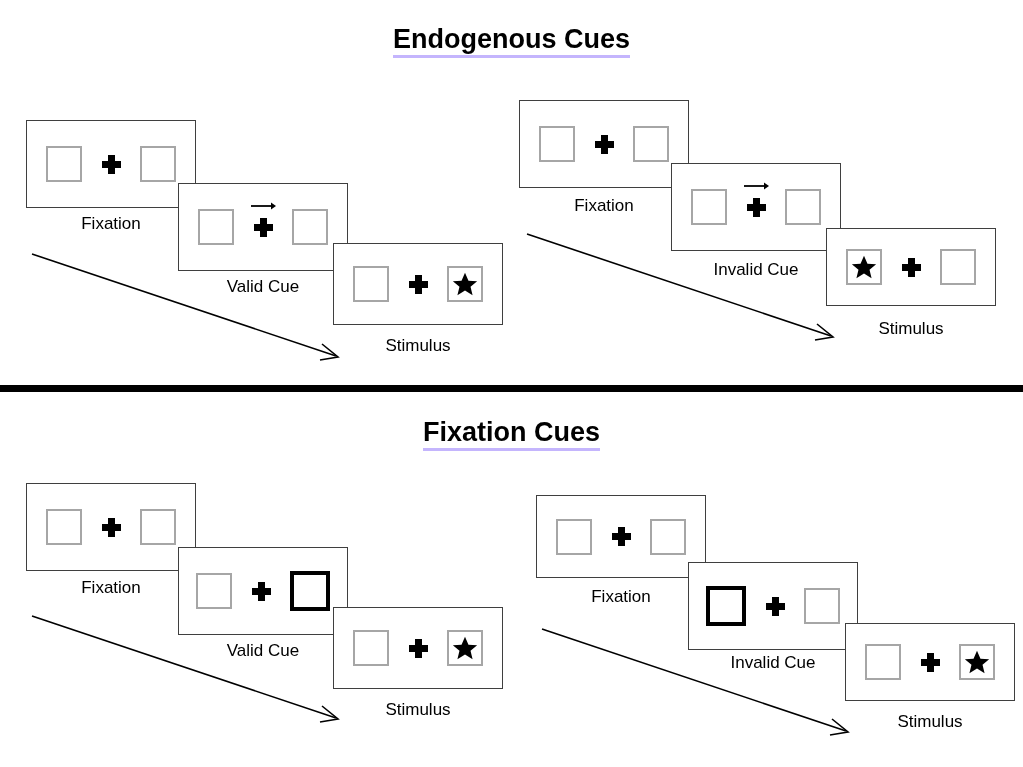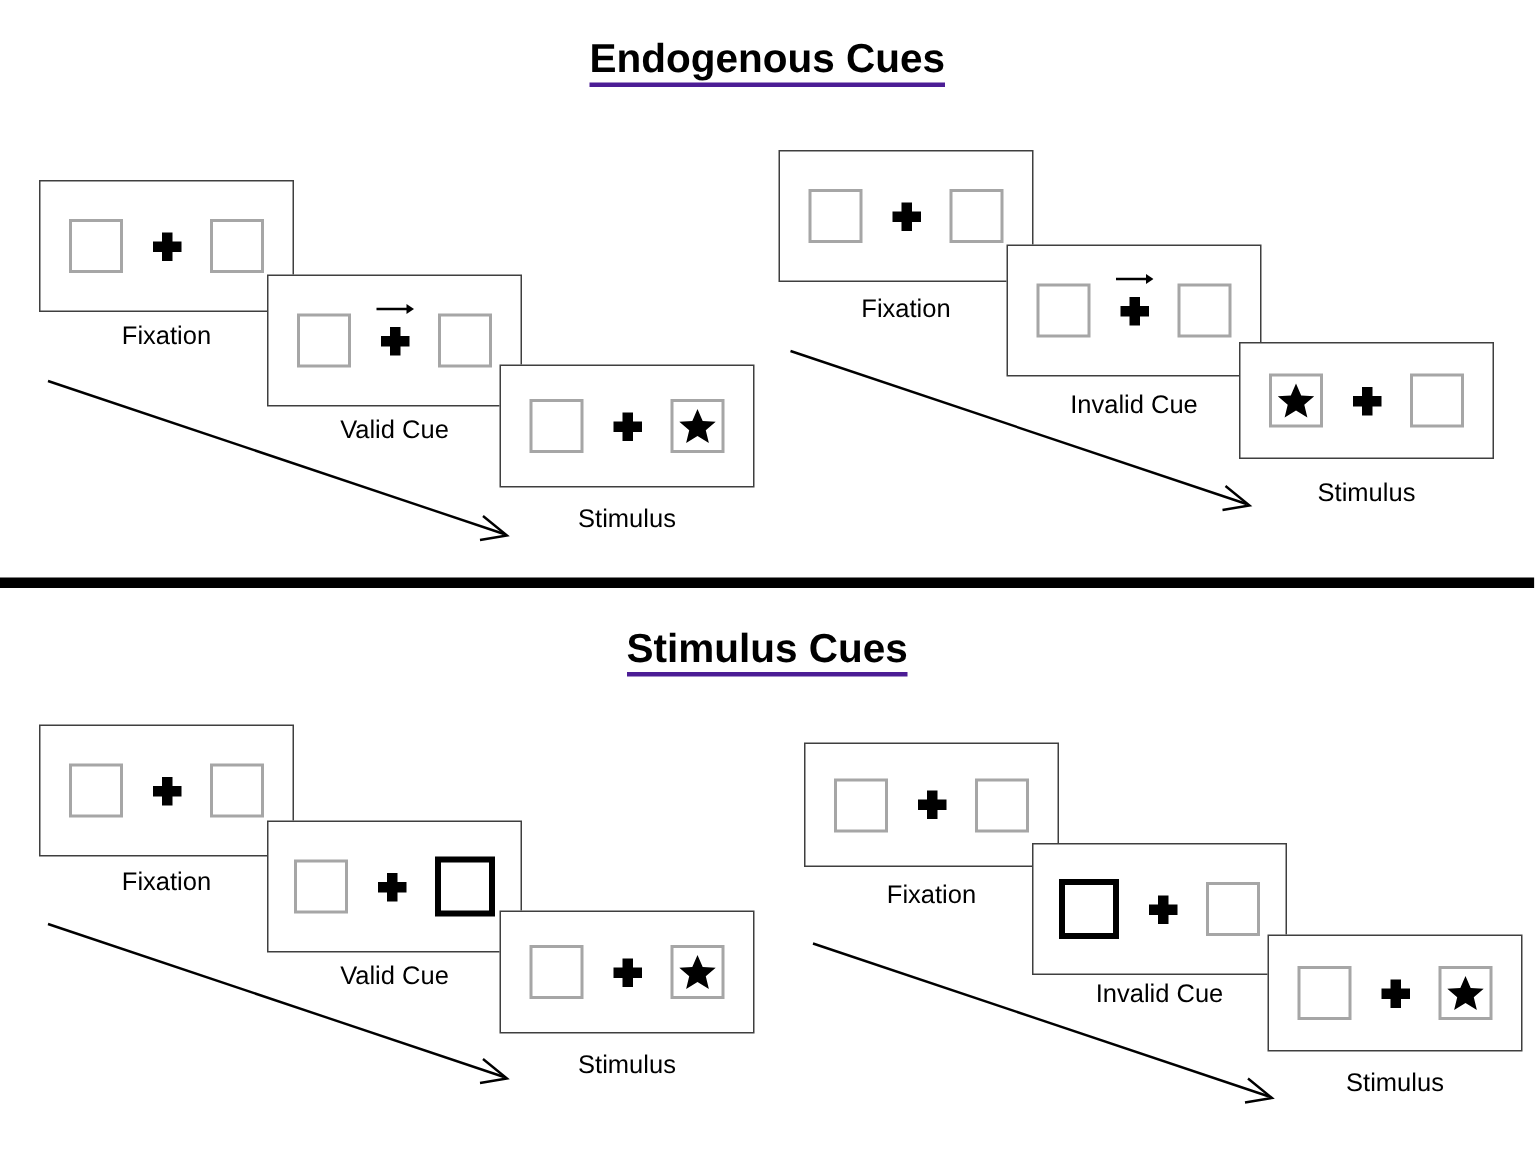--- a/index.html
+++ b/index.html
@@ -25,21 +25,21 @@
     width: 100%;
     left: 0;
     text-align: center;
     font-size: 27px;
     font-weight: bold;
     letter-spacing: 0px;
     color: #000000;
     white-space: nowrap;
   }
   .section-title span {
-    border-bottom: 3px solid #4c1d95;
+    border-bottom: 3px solid #c4b5fd;
     padding-bottom: 1px;
     margin-top: 48px;
   }
   
   .divider {
     position: absolute;
     background: #000000;
   }
   
   .panel {
@@ -238,21 +238,21 @@
         <div class="cross"></div>
       </div>
       <div class="box"></div>
     </div>
   </div>
   <div class="stage-label" style="left:826px; top:319px; width:170px;">Stimulus</div>
 
   <div class="divider" style="left:0px; top:385px; width:1023px; height:7px;"></div>
 
   <div class="section-title" style="top:417px;">
-    <span>Stimulus Cues</span>
+    <span>Fixation Cues</span>
   </div>
 
   <svg class="flow-arrow" style="left:30px; top:610px; width:320px; height:120px;" viewBox="0 0 320 120">
     <line x1="2" y1="6" x2="306" y2="108" stroke="#000000" stroke-width="1.6"></line>
     <polyline points="292,96 308,109 290,112" fill="none" stroke="#000000" stroke-width="1.6"></polyline>
   </svg>
 
   <div class="panel" style="left:26px; top:483px; width:170px; height:88px;">
     <div class="panel-inner">
       <div class="box"></div>

